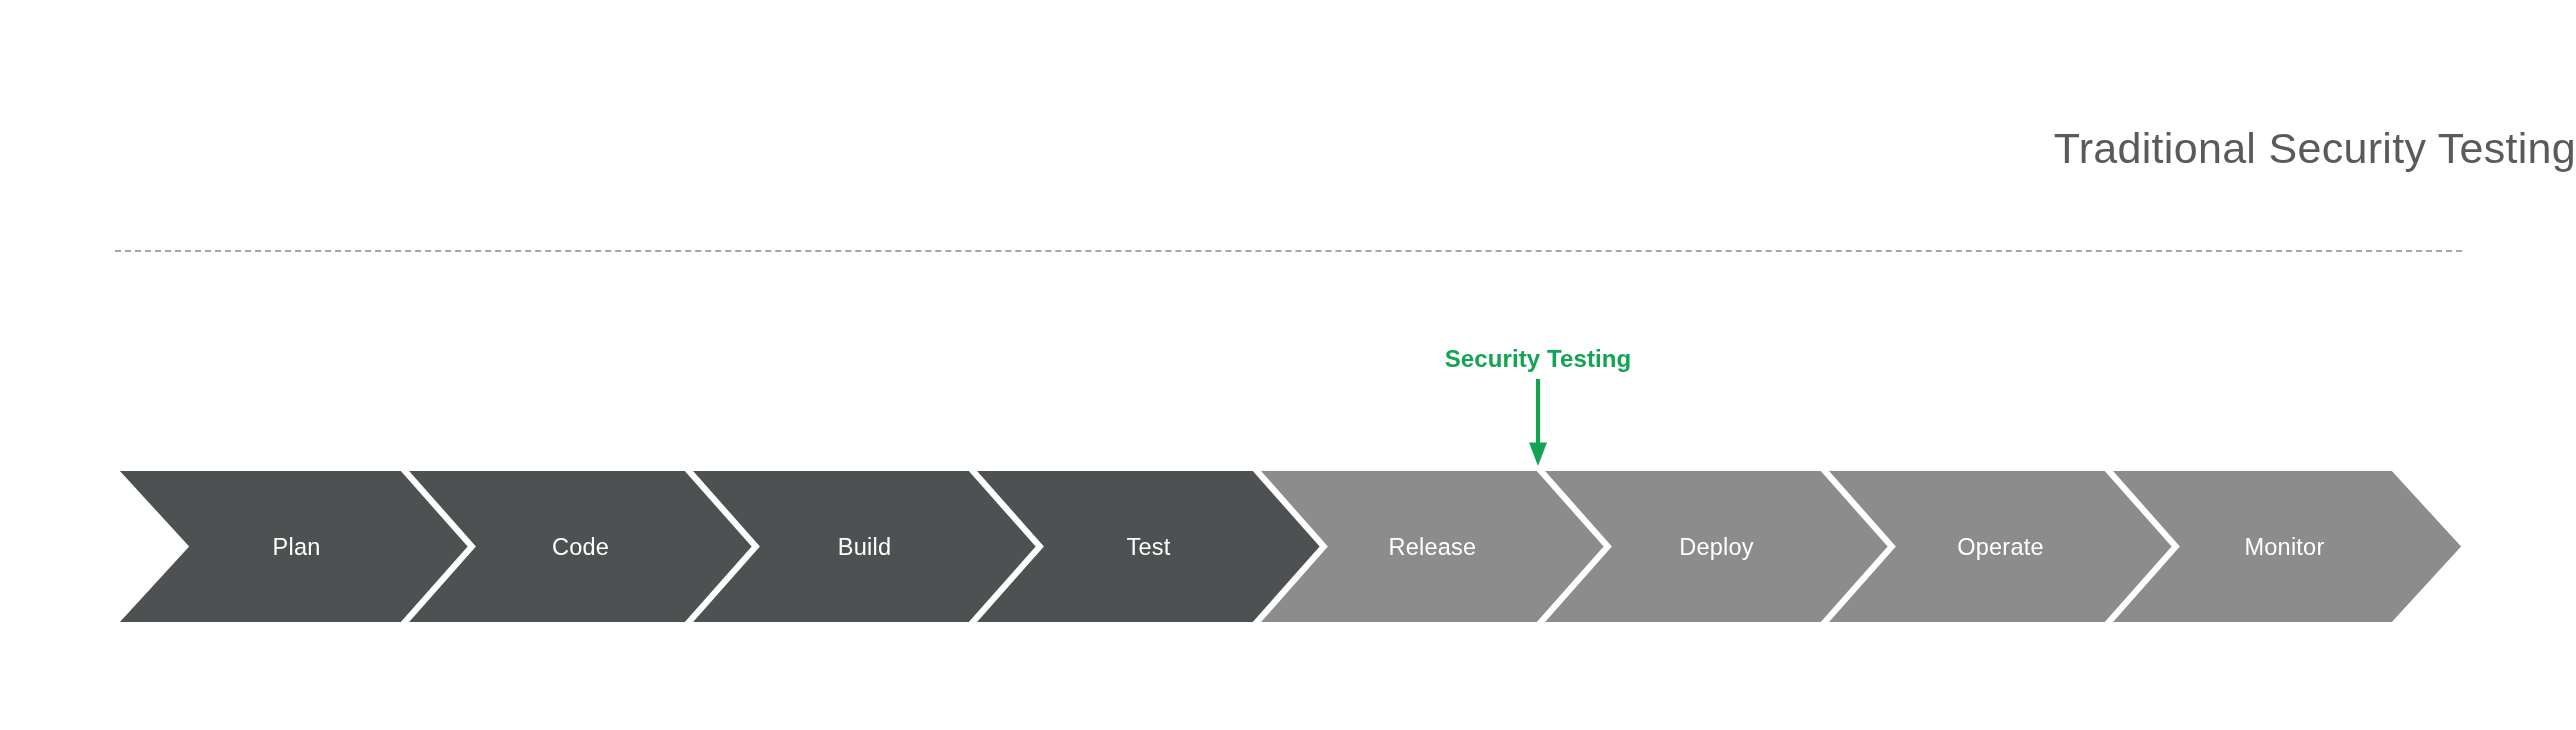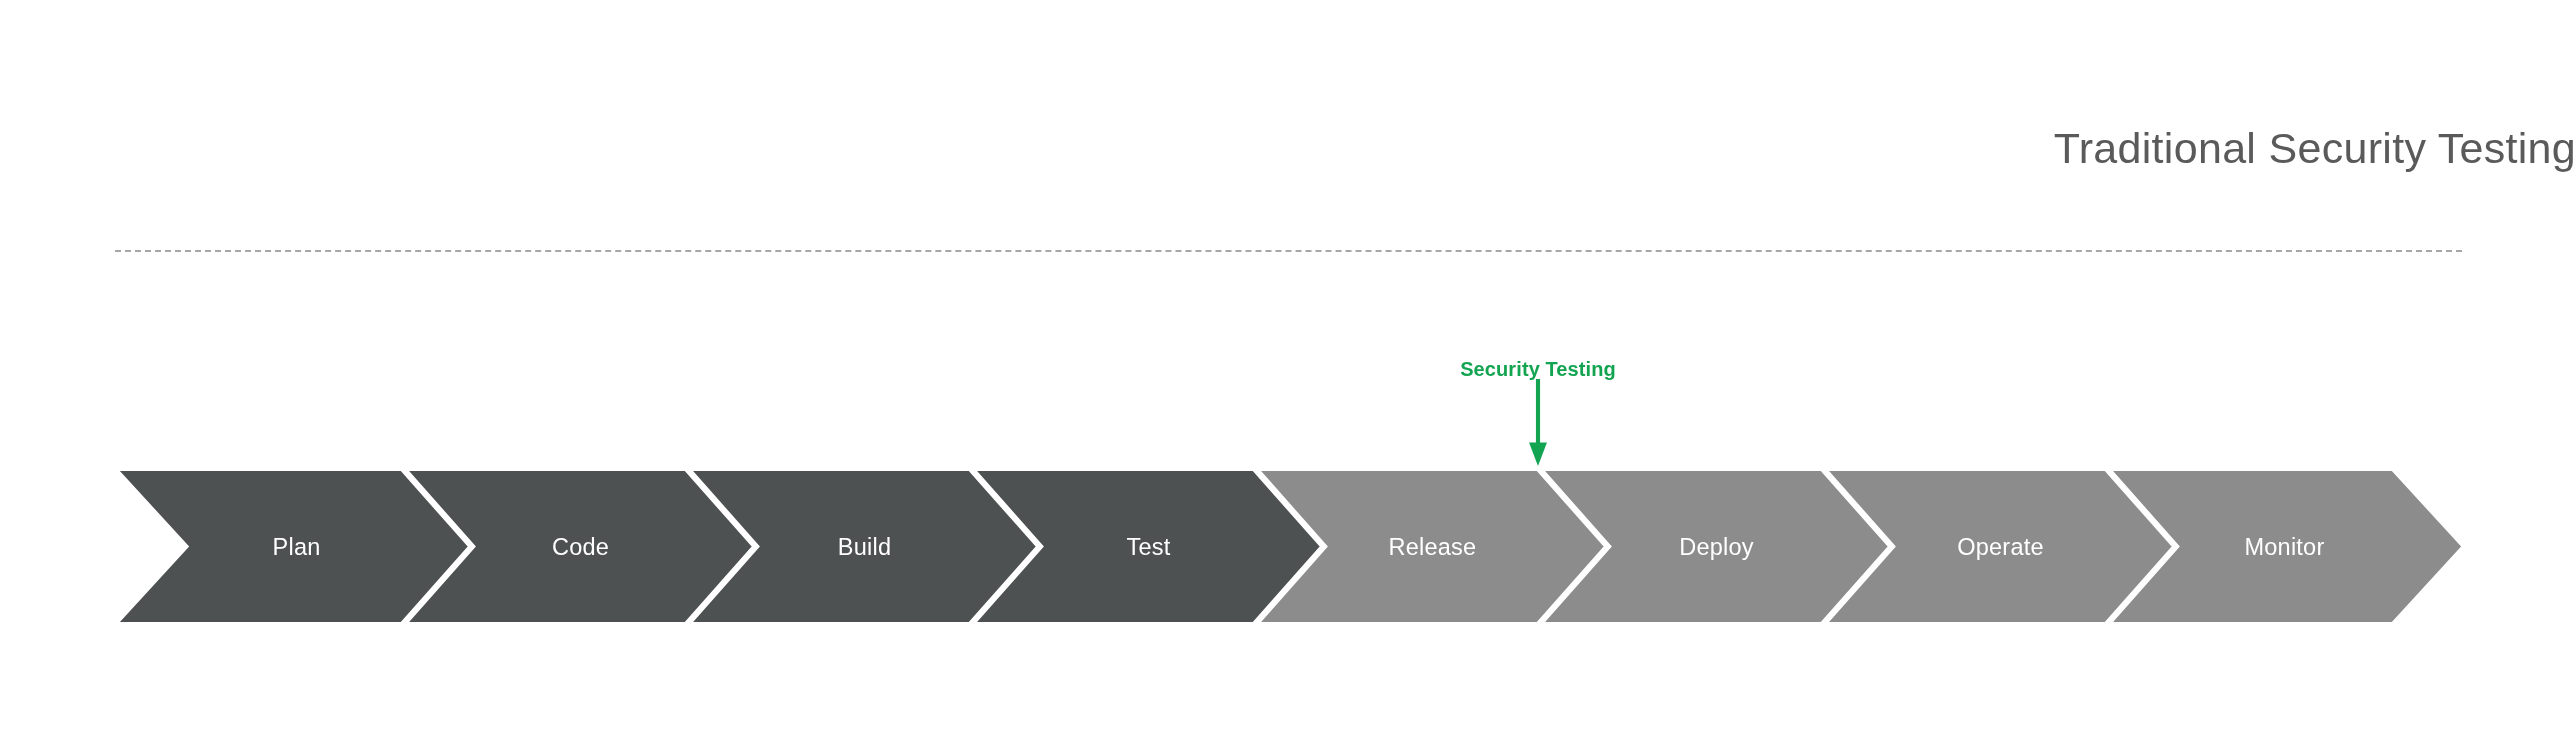--- a/index.html
+++ b/index.html
@@ -54,24 +54,24 @@
   #annotation {
     position: absolute;
     left: 1538px;
     top: 342px;
     width: 0;
     height: 0;
   }
   #annotation-label {
     position: absolute;
     left: 0;
-    top: 16px;
+    top: 3px;
     transform: translateX(-50%);
     white-space: nowrap;
-    font-size: 20px;
+    font-size: 24px;
     font-weight: bold;
     color: #13A452;
     letter-spacing: 0.1px;
   }
   #annotation-arrow {
     position: absolute;
     left: -9px;
     top: 37px;
     width: 18px;
     height: 87px;

